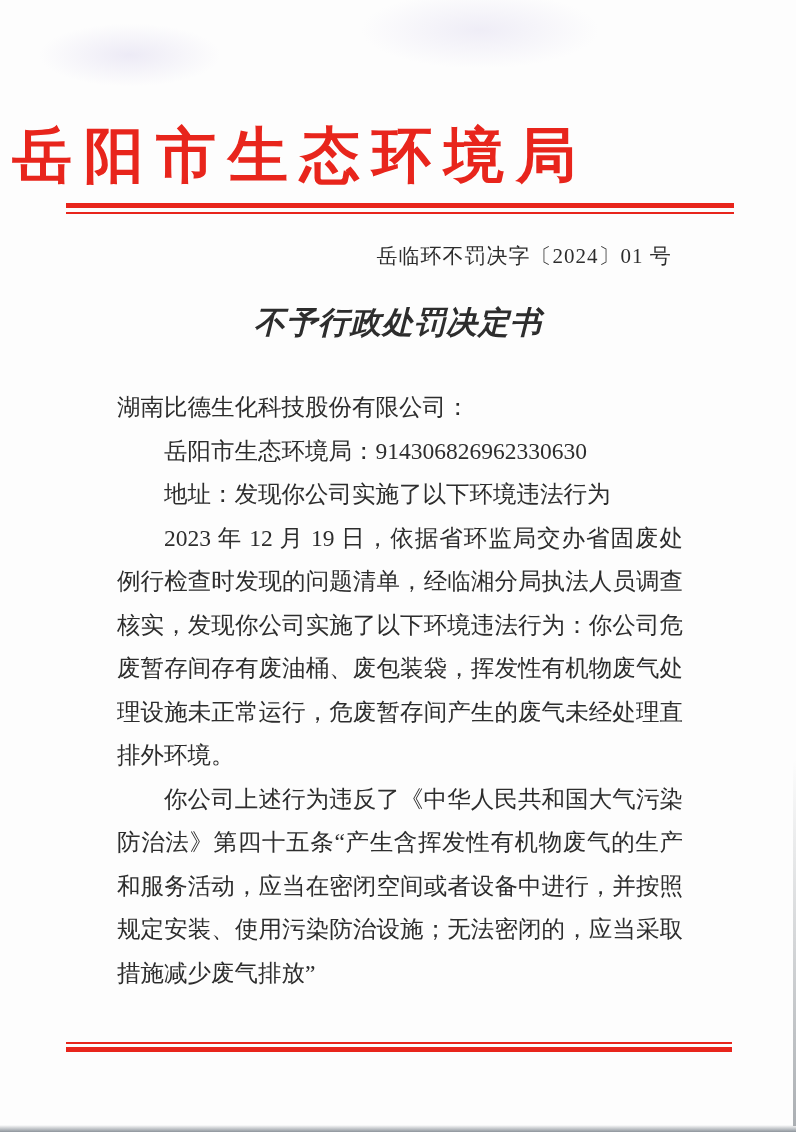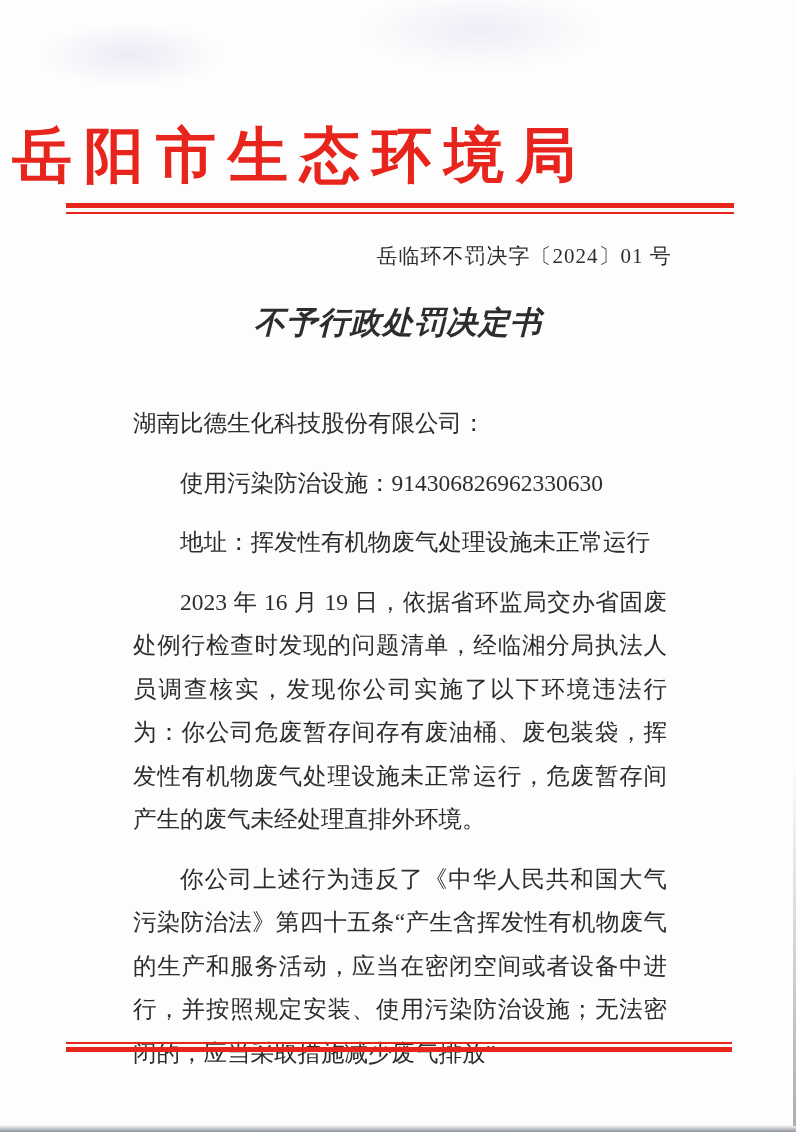--- a/index.html
+++ b/index.html
@@ -69,21 +69,21 @@
   .body-text {
     position: absolute;
     top: 386px;
     left: 117px;
     width: 566px;
     font-size: 23.5px;
     line-height: 43.5px;
     text-align: justify;
   }
   .body-text p {
-    margin: 16px;
+    margin: 0;
     text-indent: 2em;
     word-break: break-all;
     overflow-wrap: anywhere;
   }
   .body-text p.no-indent { text-indent: 0; }
 
   
   .scan-smudge {
     position: absolute; top: 0; left: 0; width: 100%; height: 130px;
     background:
@@ -115,23 +115,23 @@
     <div class="bar-thick"></div>
     <div class="bar-thin"></div>
   </div>
 
   <div class="doc-number">岳临环不罚决字〔2024〕01 号</div>
 
   <h2 class="doc-title">不予行政处罚决定书</h2>
 
   <div class="body-text">
     <p class="no-indent">湖南比德生化科技股份有限公司：</p>
-    <p>使用污染防治设施：914306826962330630</p>
-    <p>地址：挥发性有机物废气处理设施未正常运行</p>
-    <p>2023 年 16 月 19 日，依据省环监局交办省固废处例行检查时发现的问题清单，经临湘分局执法人员调查核实，发现你公司实施了以下环境违法行为：你公司危废暂存间存有废油桶、废包装袋，挥发性有机物废气处理设施未正常运行，危废暂存间产生的废气未经处理直排外环境。</p>
+    <p>岳阳市生态环境局：914306826962330630</p>
+    <p>地址：发现你公司实施了以下环境违法行为</p>
+    <p>2023 年 12 月 19 日，依据省环监局交办省固废处例行检查时发现的问题清单，经临湘分局执法人员调查核实，发现你公司实施了以下环境违法行为：你公司危废暂存间存有废油桶、废包装袋，挥发性有机物废气处理设施未正常运行，危废暂存间产生的废气未经处理直排外环境。</p>
     <p>你公司上述行为违反了《中华人民共和国大气污染防治法》第四十五条“产生含挥发性有机物废气的生产和服务活动，应当在密闭空间或者设备中进行，并按照规定安装、使用污染防治设施；无法密闭的，应当采取措施减少废气排放”</p>
   </div>
 
   <div class="rule rule-footer">
     <div class="bar-thin"></div>
     <div class="bar-thick"></div>
   </div>
 
   <div class="scan-right"></div>
   <div class="scan-bottom"></div>

